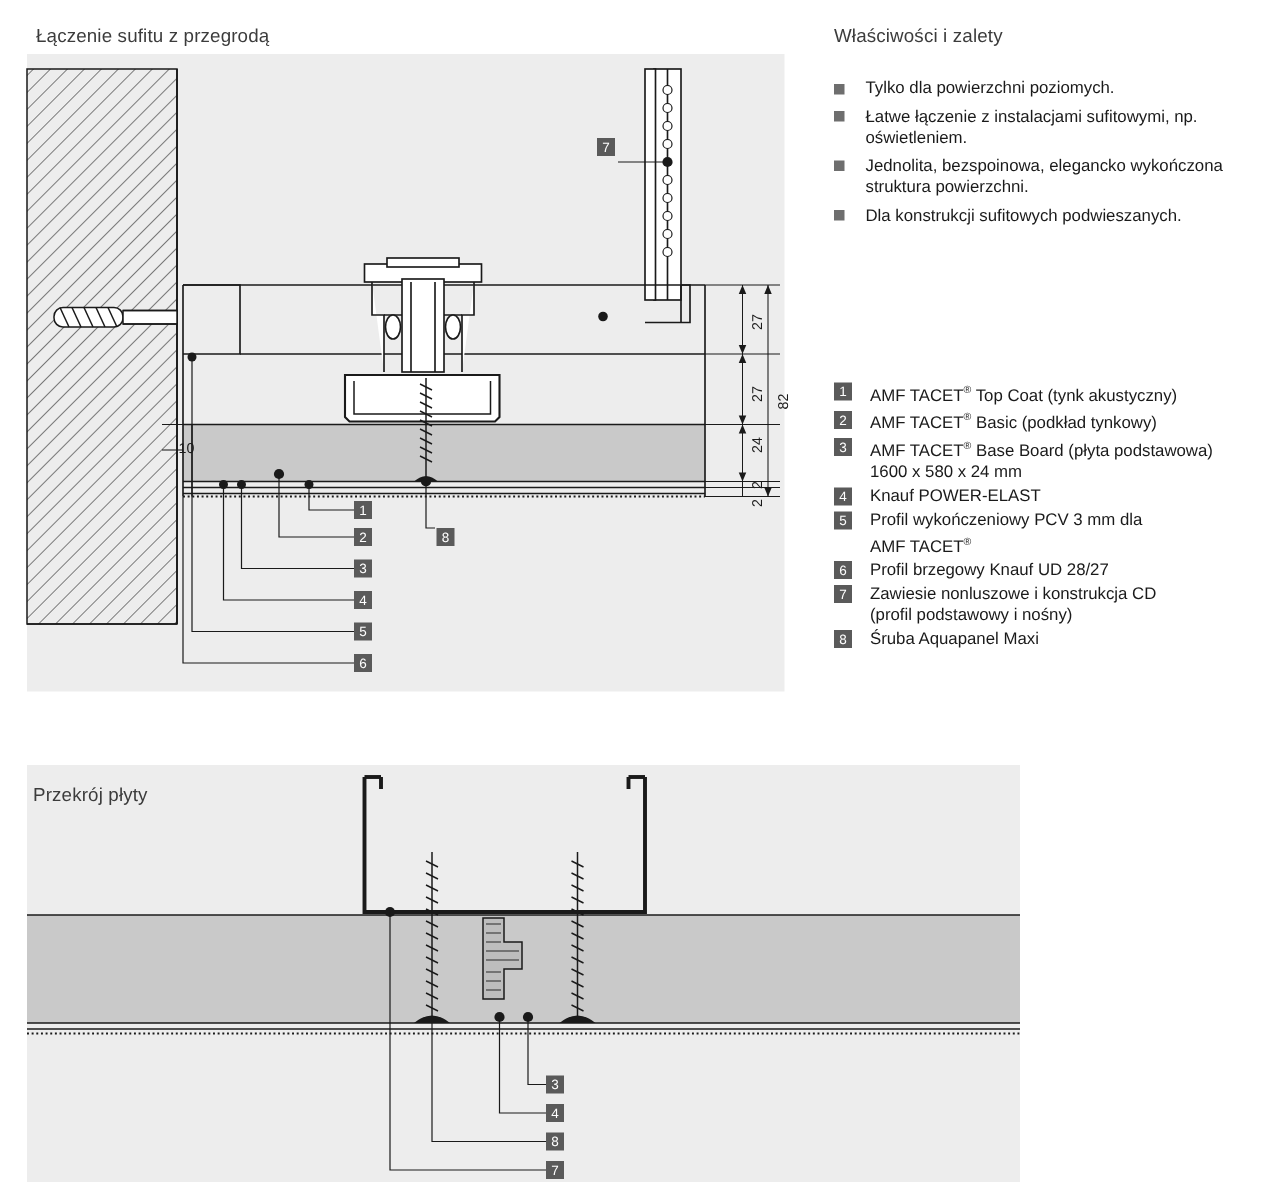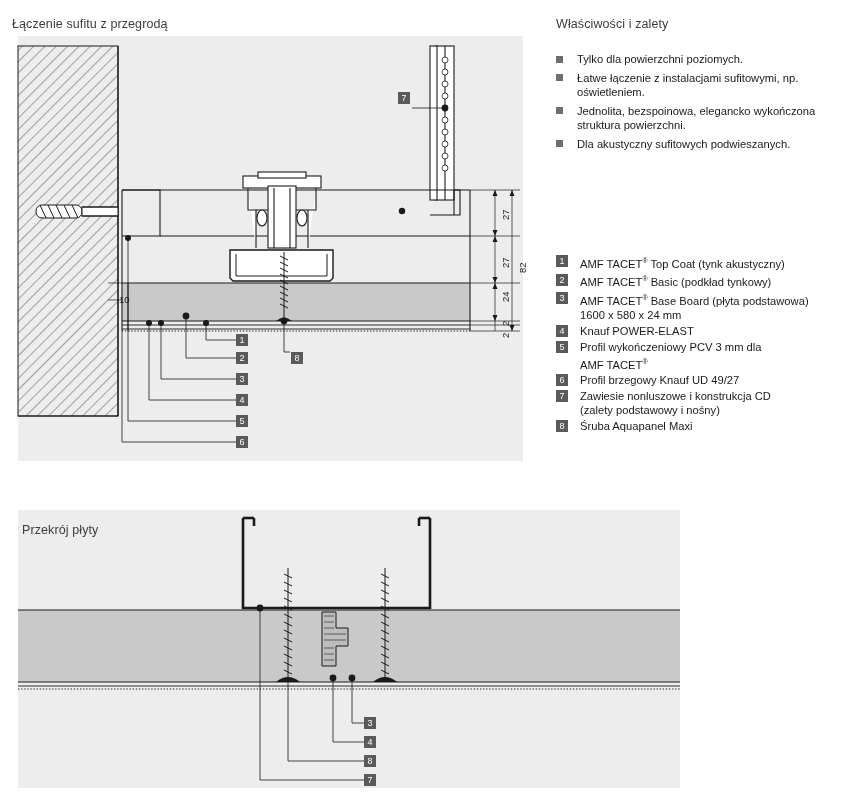--- a/index.html
+++ b/index.html
@@ -16,21 +16,21 @@
     overflow: hidden;
   }
 
   .panel-title {
     position: absolute;
     font-size: 12.5px;
     color: #3c3c3c;
     letter-spacing: 0.1px;
   }
 
-  #title-detail { left: 12px; top: 17px; }
+  #title-detail { left: 24px; top: 17px; }
   #title-section { left: 22px; top: 523px; }
   #title-features { left: 556px; top: 17px; }
 
   
   #features-list {
     position: absolute;
     left: 556px;
     top: 52px;
     width: 270px;
   }
@@ -391,21 +391,21 @@
   <div class="feature-row">
     <span class="feature-bullet"></span>
     <span>Łatwe łączenie z instalacjami sufitowymi, np. oświetleniem.</span>
   </div>
   <div class="feature-row">
     <span class="feature-bullet"></span>
     <span>Jednolita, bezspoinowa, elegancko wykończona struktura powierzchni.</span>
   </div>
   <div class="feature-row">
     <span class="feature-bullet"></span>
-    <span>Dla akustyczny sufitowych podwieszanych.</span>
+    <span>Dla konstrukcji sufitowych podwieszanych.</span>
   </div>
 </div>
 
 <div id="legend-list">
   <div class="legend-row">
     <span class="legend-num">1</span>
     <span>AMF TACET<sup>®</sup> Top Coat (tynk akustyczny)</span>
   </div>
   <div class="legend-row">
     <span class="legend-num">2</span>
@@ -420,24 +420,24 @@
     <span class="legend-num">4</span>
     <span>Knauf POWER-ELAST</span>
   </div>
   <div class="legend-row">
     <span class="legend-num">5</span>
     <span>Profil wykończeniowy PCV 3 mm dla</span>
     <span class="sub">AMF TACET<sup>®</sup></span>
   </div>
   <div class="legend-row">
     <span class="legend-num">6</span>
-    <span>Profil brzegowy Knauf UD 49/27</span>
+    <span>Profil brzegowy Knauf UD 28/27</span>
   </div>
   <div class="legend-row">
     <span class="legend-num">7</span>
     <span>Zawiesie nonluszowe i konstrukcja CD</span>
-    <span class="sub">(zalety podstawowy i nośny)</span>
+    <span class="sub">(profil podstawowy i nośny)</span>
   </div>
   <div class="legend-row">
     <span class="legend-num">8</span>
     <span>Śruba Aquapanel Maxi</span>
   </div>
 </div>
 
 </body></html>

